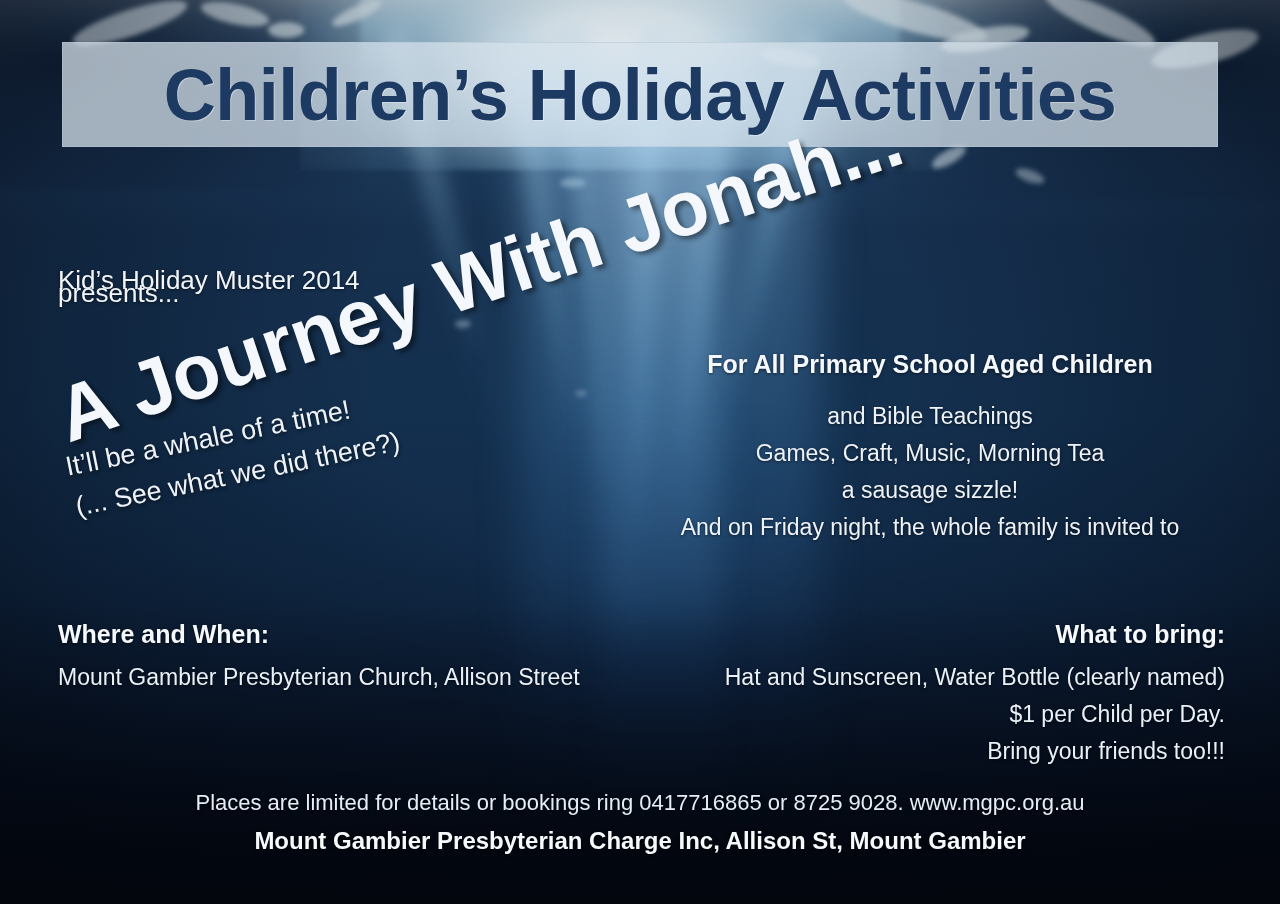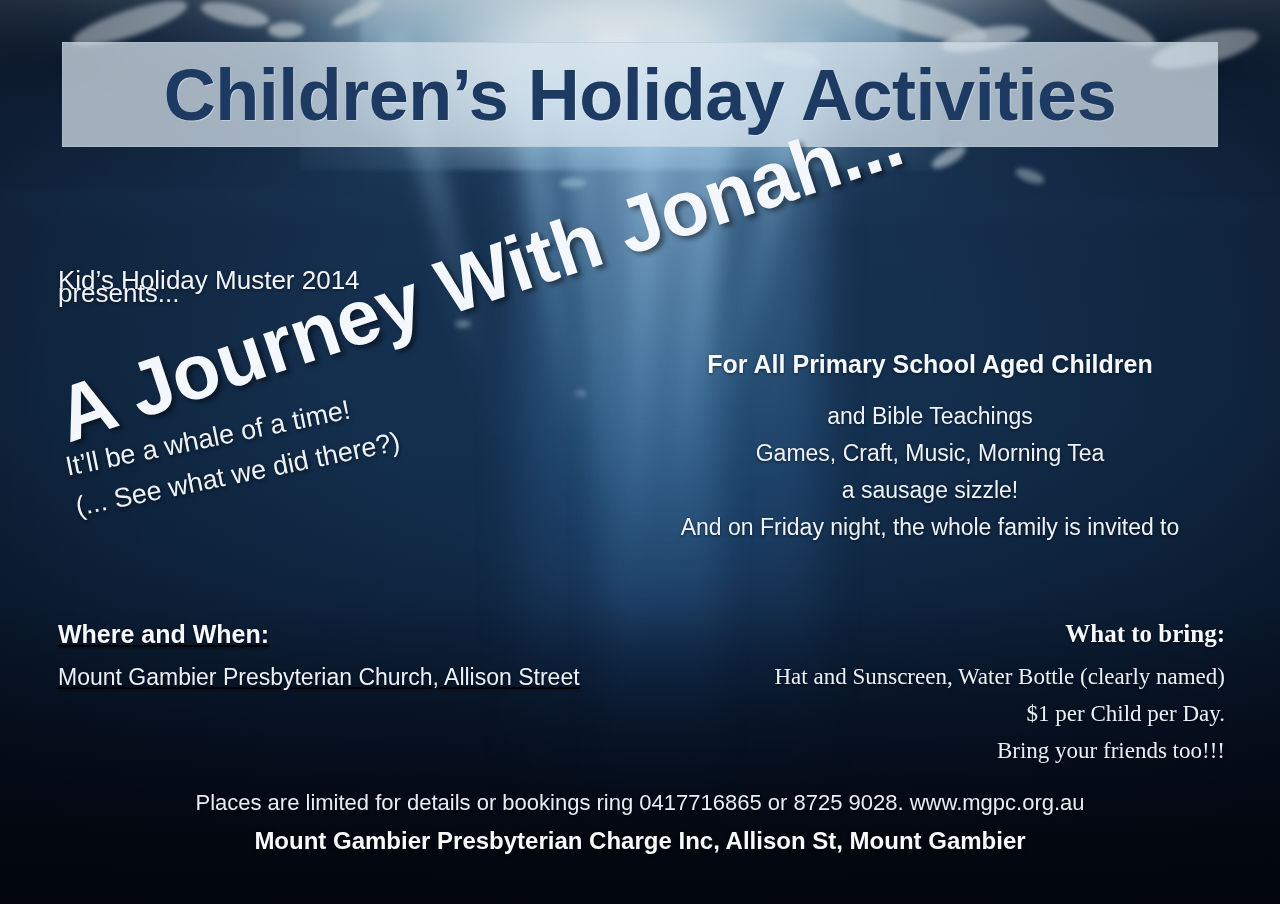--- a/index.html
+++ b/index.html
@@ -224,28 +224,26 @@
     line-height: 37px;
     text-shadow: 0 1px 3px rgba(0,0,0,0.55);
   }
 
   
   .col-left {
     position: absolute;
     left: 58px; top: 620px;
     width: 620px;
     text-align: left;
-    text-decoration: underline;
   }
   .col-right {
     position: absolute;
     right: 55px; top: 620px;
     width: 620px;
     text-align: right;
-    font-family: Liberation Serif, serif;
   }
   .col-head {
     color: #f6f9fd;
     font-size: 25px;
     font-weight: bold;
     text-shadow: 0 1px 3px rgba(0,0,0,0.6);
     margin-bottom: 10px;
   }
   .col-line {
     color: #e9f0f8;

